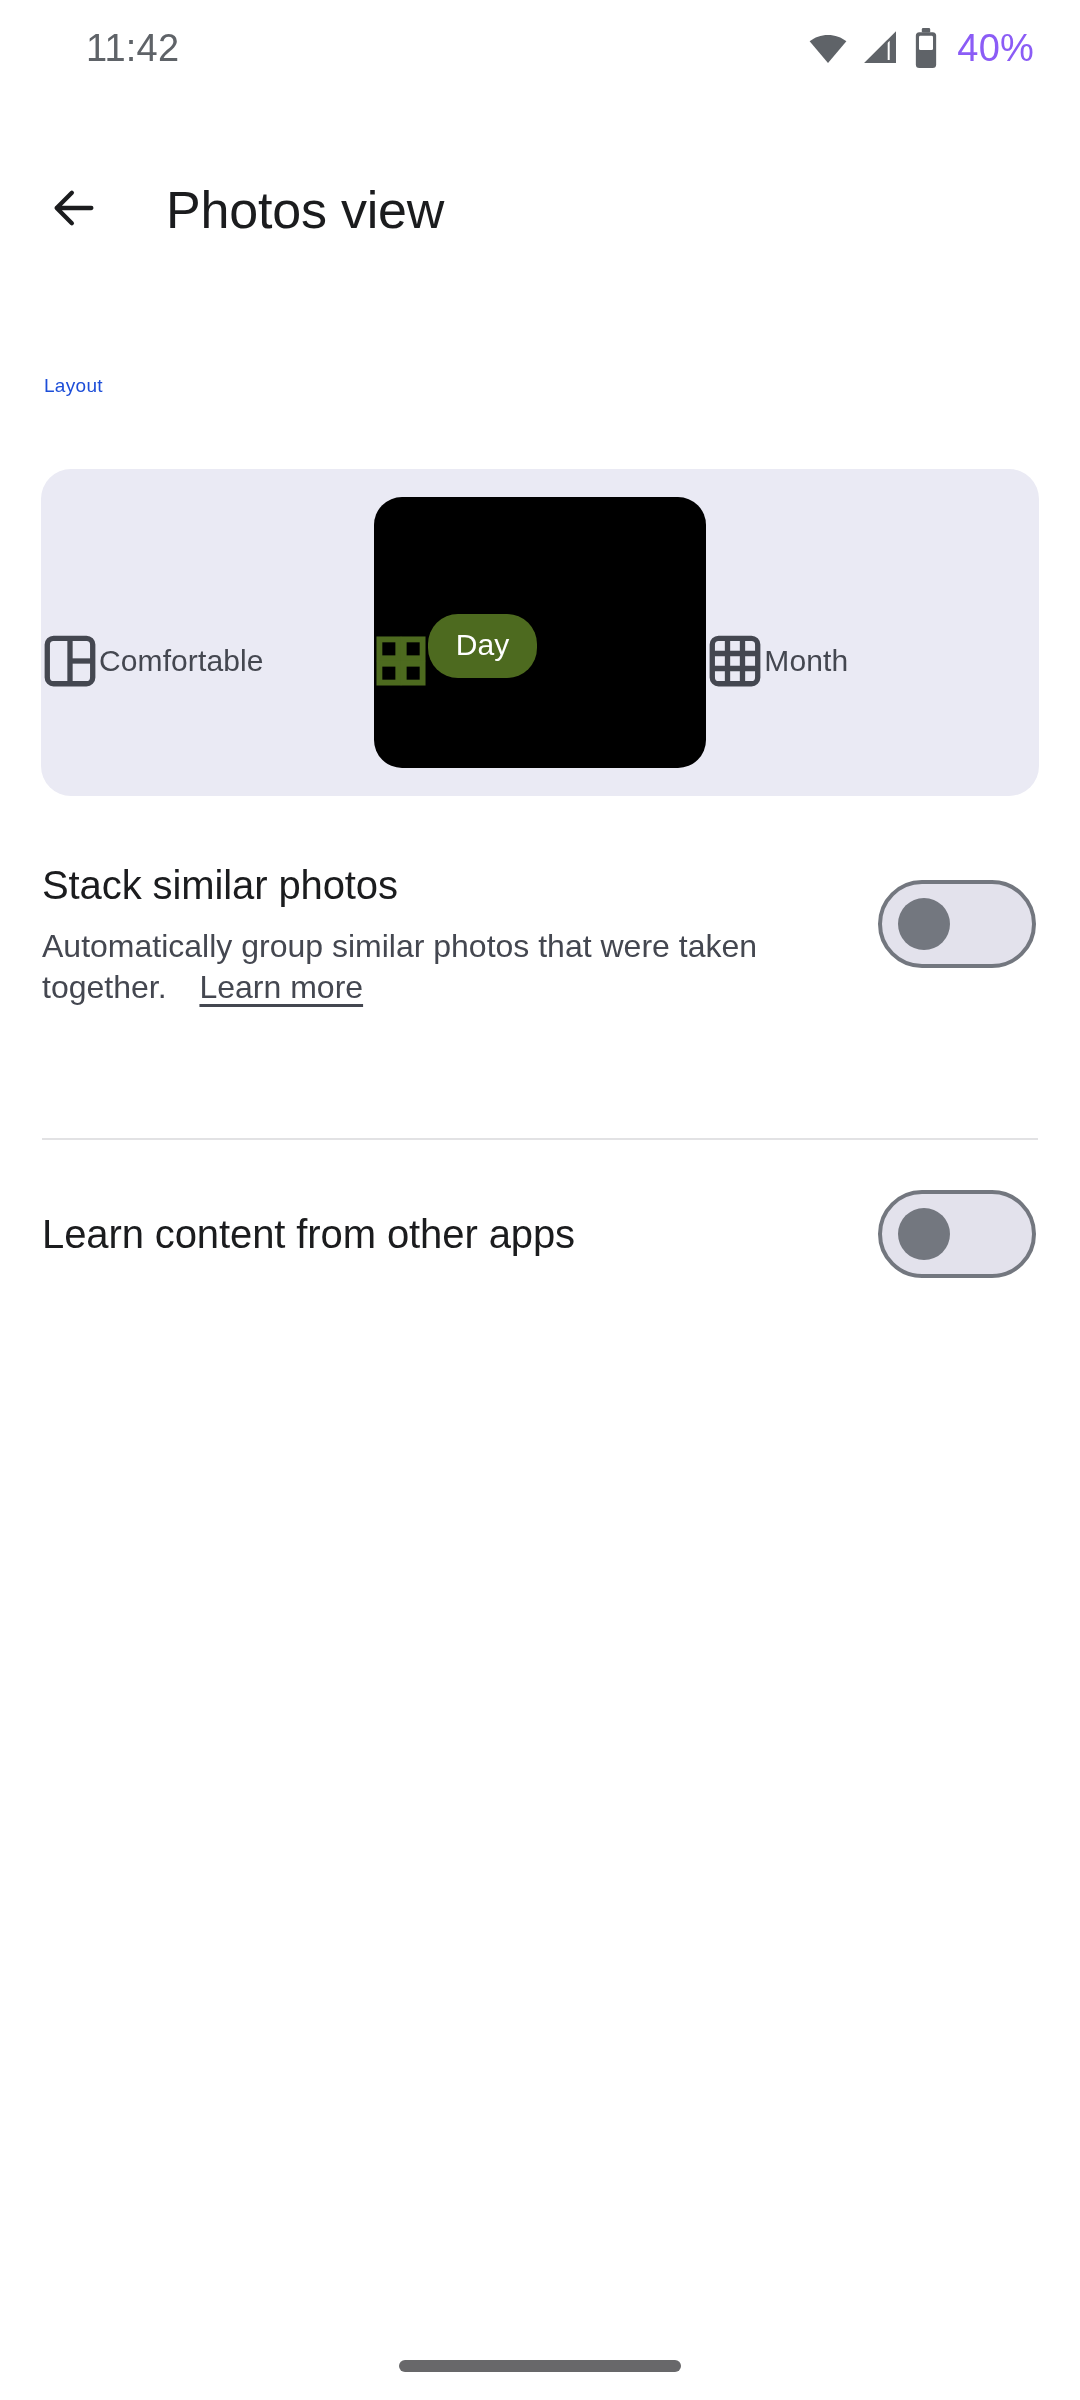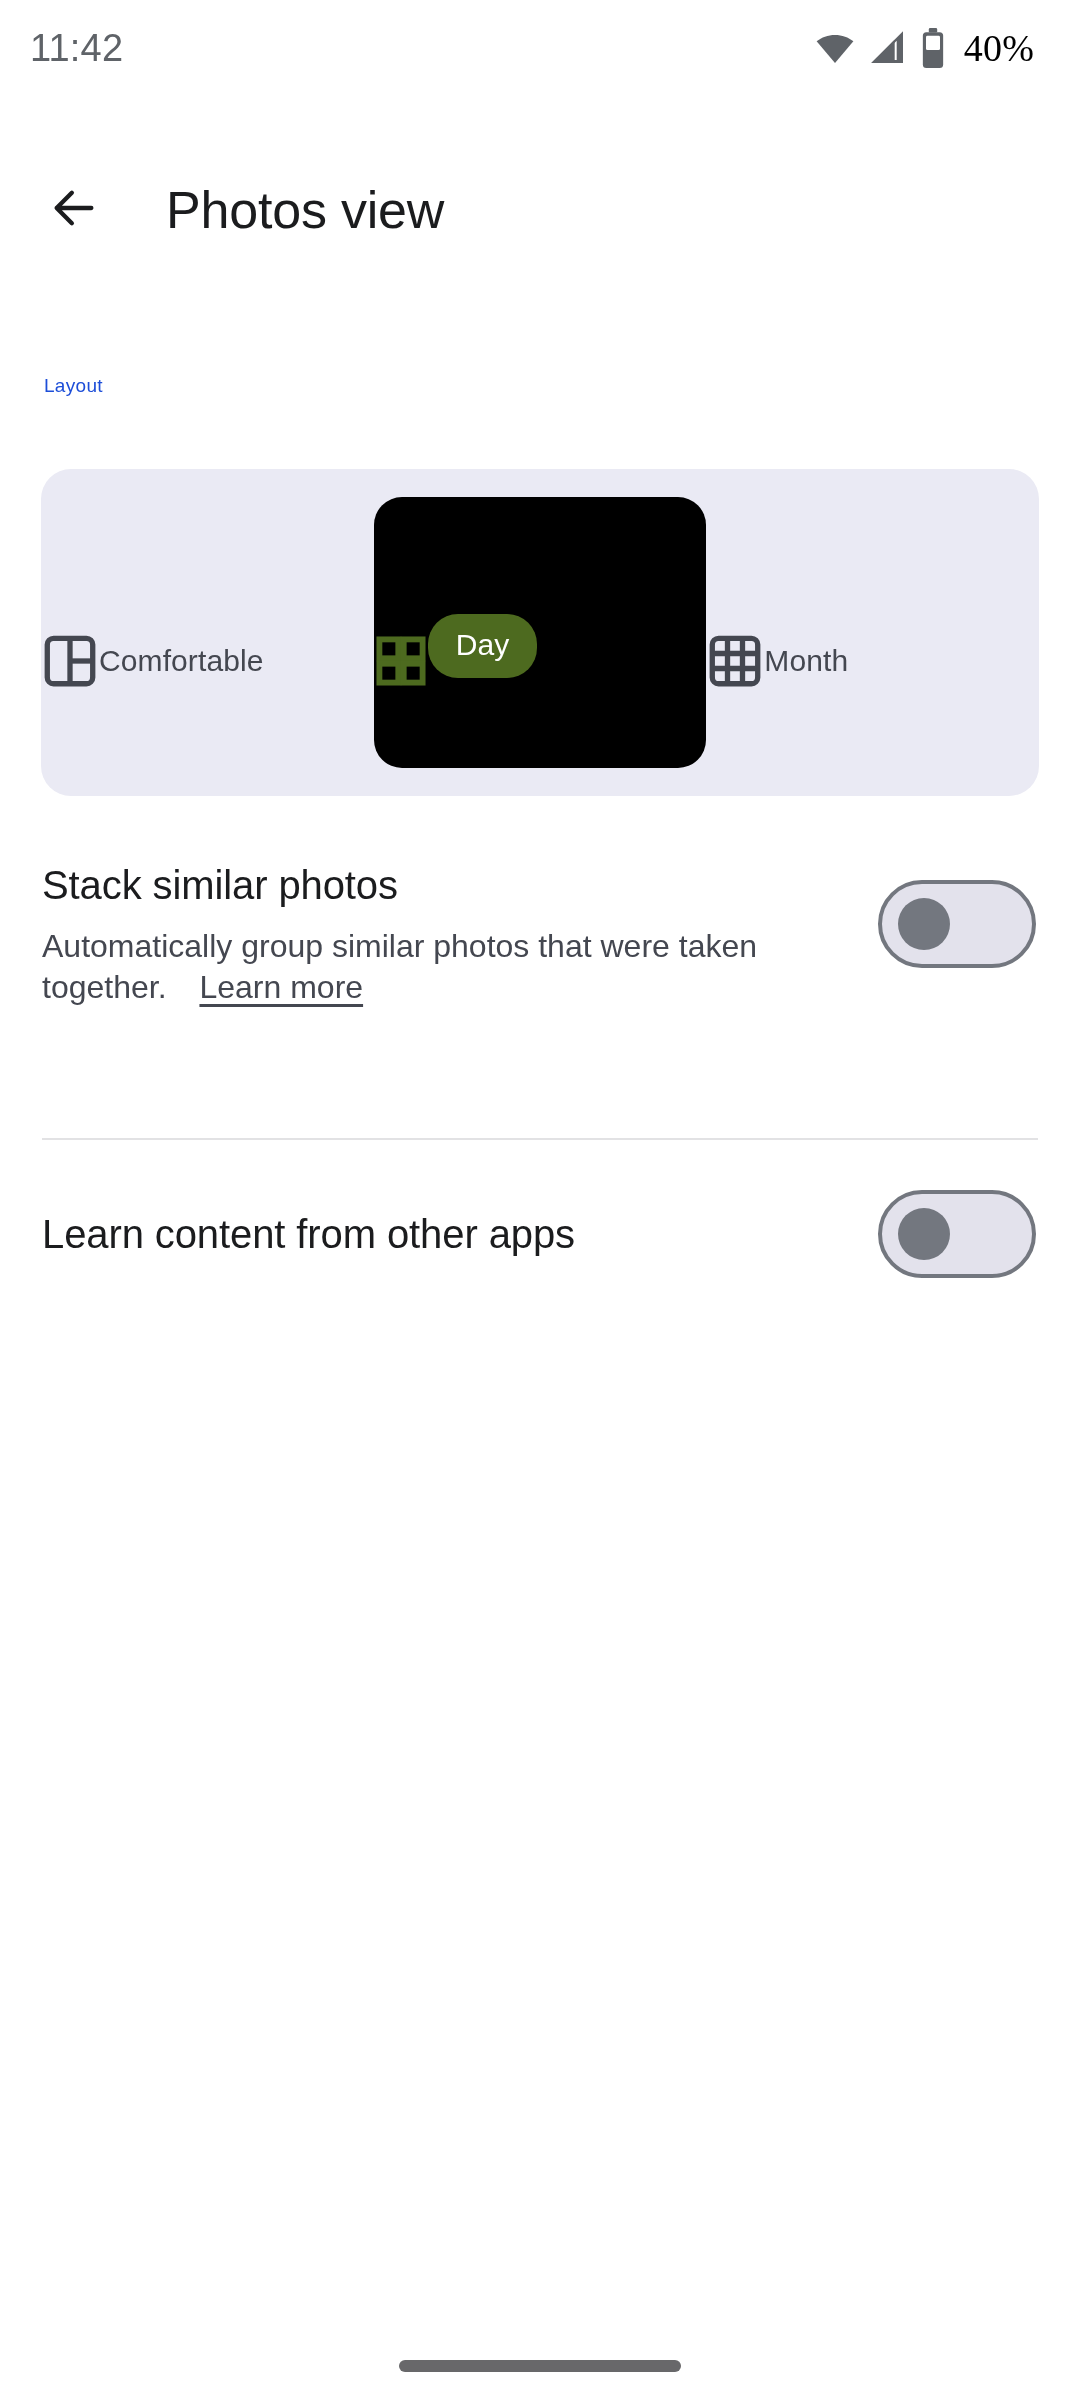--- a/index.html
+++ b/index.html
@@ -20,41 +20,40 @@
 
   
   .status-bar {
     position: absolute;
     top: 0; left: 0;
     width: 1080px;
     height: 96px;
     display: flex;
     align-items: center;
     justify-content: space-between;
-    padding: 0 46px 0 30px;
+    padding: 0 46px 0 86px;
   }
   .status-time {
     font-size: 38px;
     color: #5f6368;
     letter-spacing: 0.2px;
     line-height: 1;
   }
   .status-right {
     display: flex;
     align-items: center;
     gap: 12px;
   }
   .status-right svg { display: block; }
   .battery-text {
     font-size: 38px;
-    color: #000000;
+    color: #8b5cf6;
     letter-spacing: 0.2px;
     line-height: 1;
     margin-left: 6px;
-    font-family: Liberation Serif, serif;
   }
 
   
   .app-bar {
     position: absolute;
     top: 150px; left: 0;
     width: 1080px;
     height: 120px;
     display: flex;
     align-items: center;

